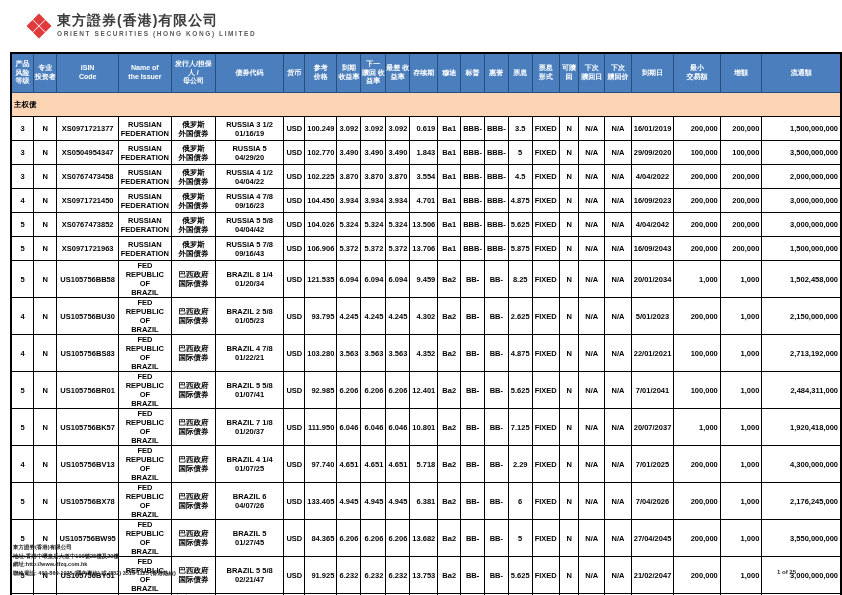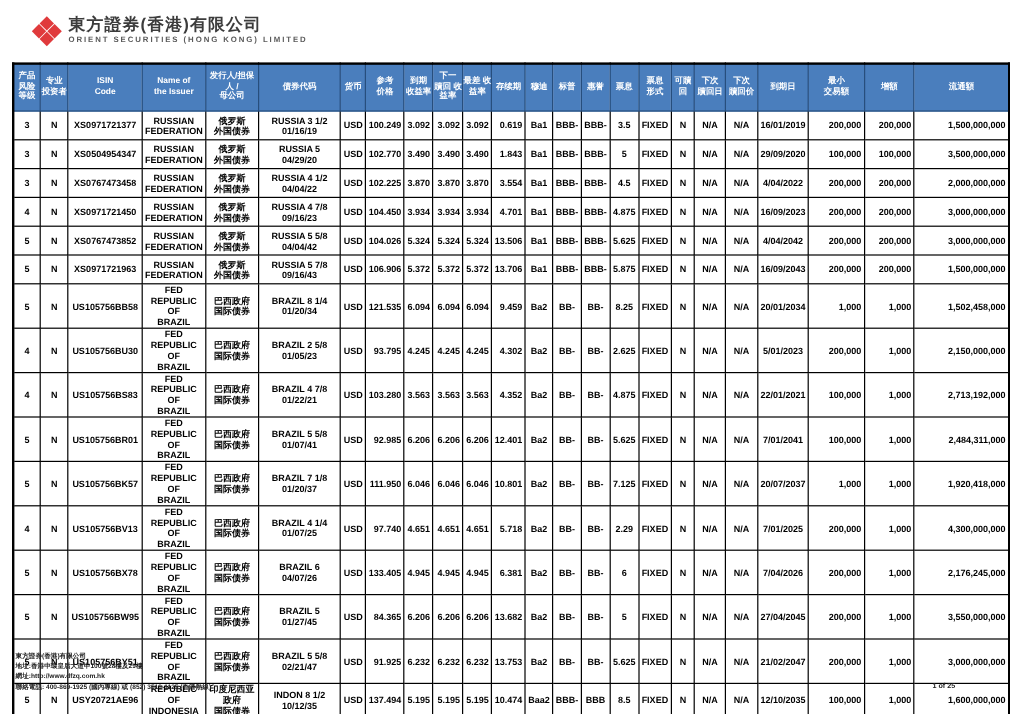--- a/index.html
+++ b/index.html
@@ -113,20 +113,23 @@
           <th>下次
 贖回价</th>
           <th>到期日</th>
           <th>最小
 交易額</th>
           <th>增額</th>
           <th>流通額</th>
         </tr>
     </thead>
     <tbody id="tbody">
+      <tr>
+        <td class="section-cell" colspan="24">主权债</td>
+      </tr>
     <tr>
           <td class="a-c">3</td>
           <td class="a-c">N</td>
           <td class="a-c">XS0971721377</td>
           <td class="a-c">RUSSIAN
 FEDERATION</td>
           <td class="a-c">俄罗斯
 外国债券</td>
           <td class="a-c">RUSSIA 3 1/2 01/16/19</td>
           <td class="a-c">USD</td>

